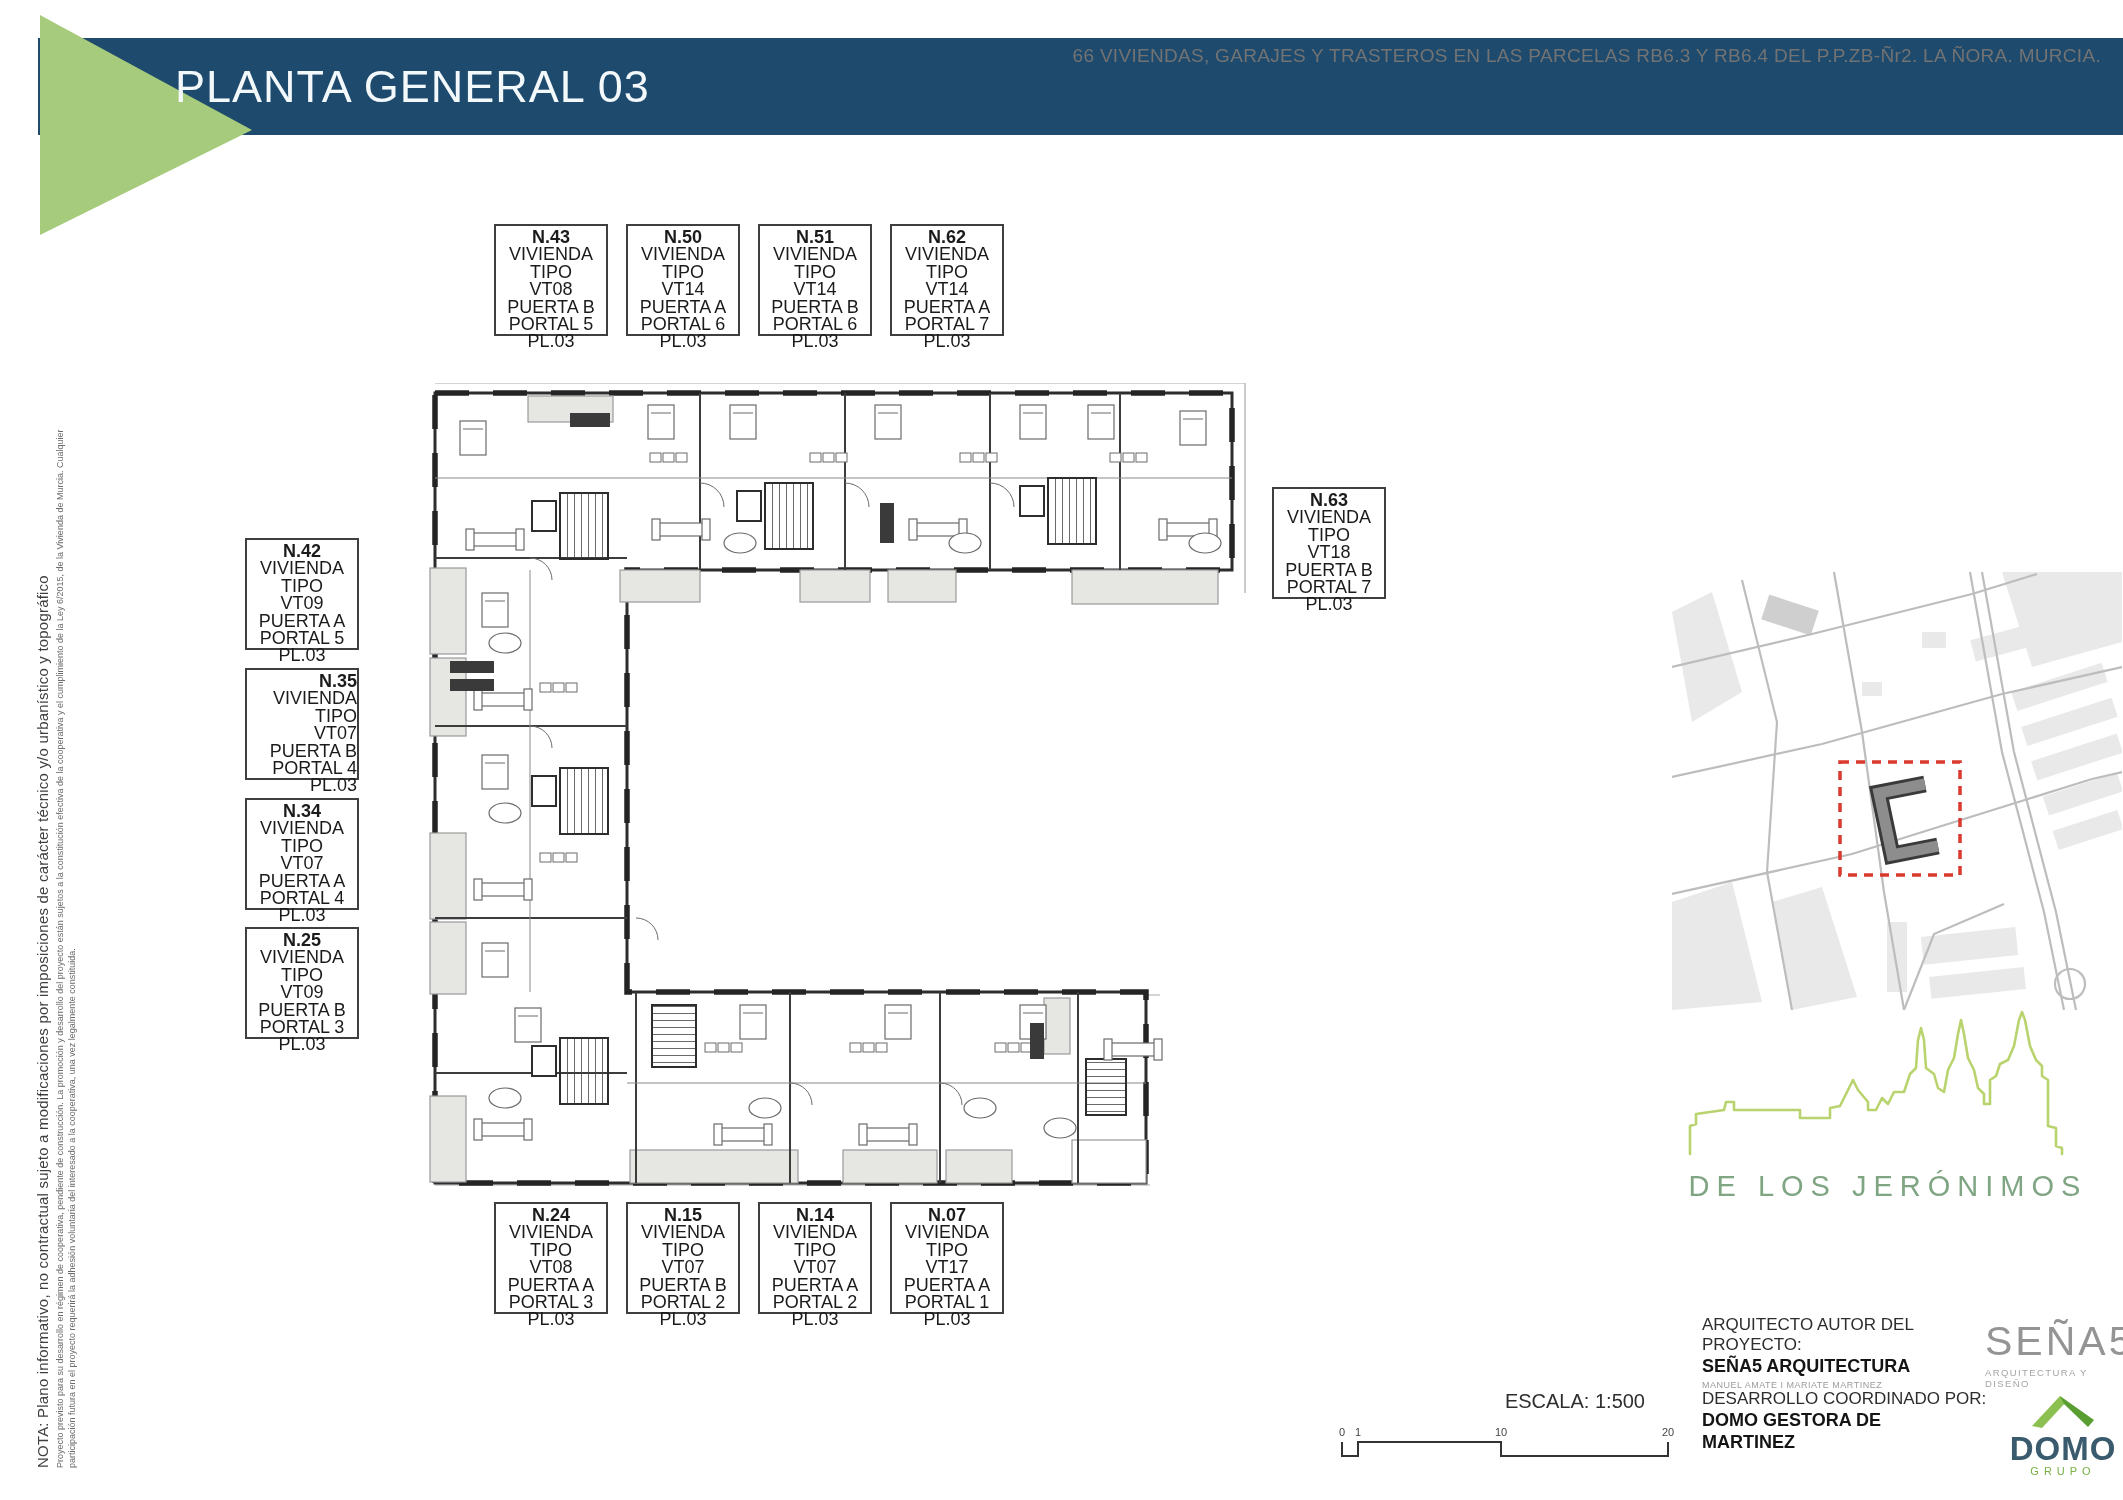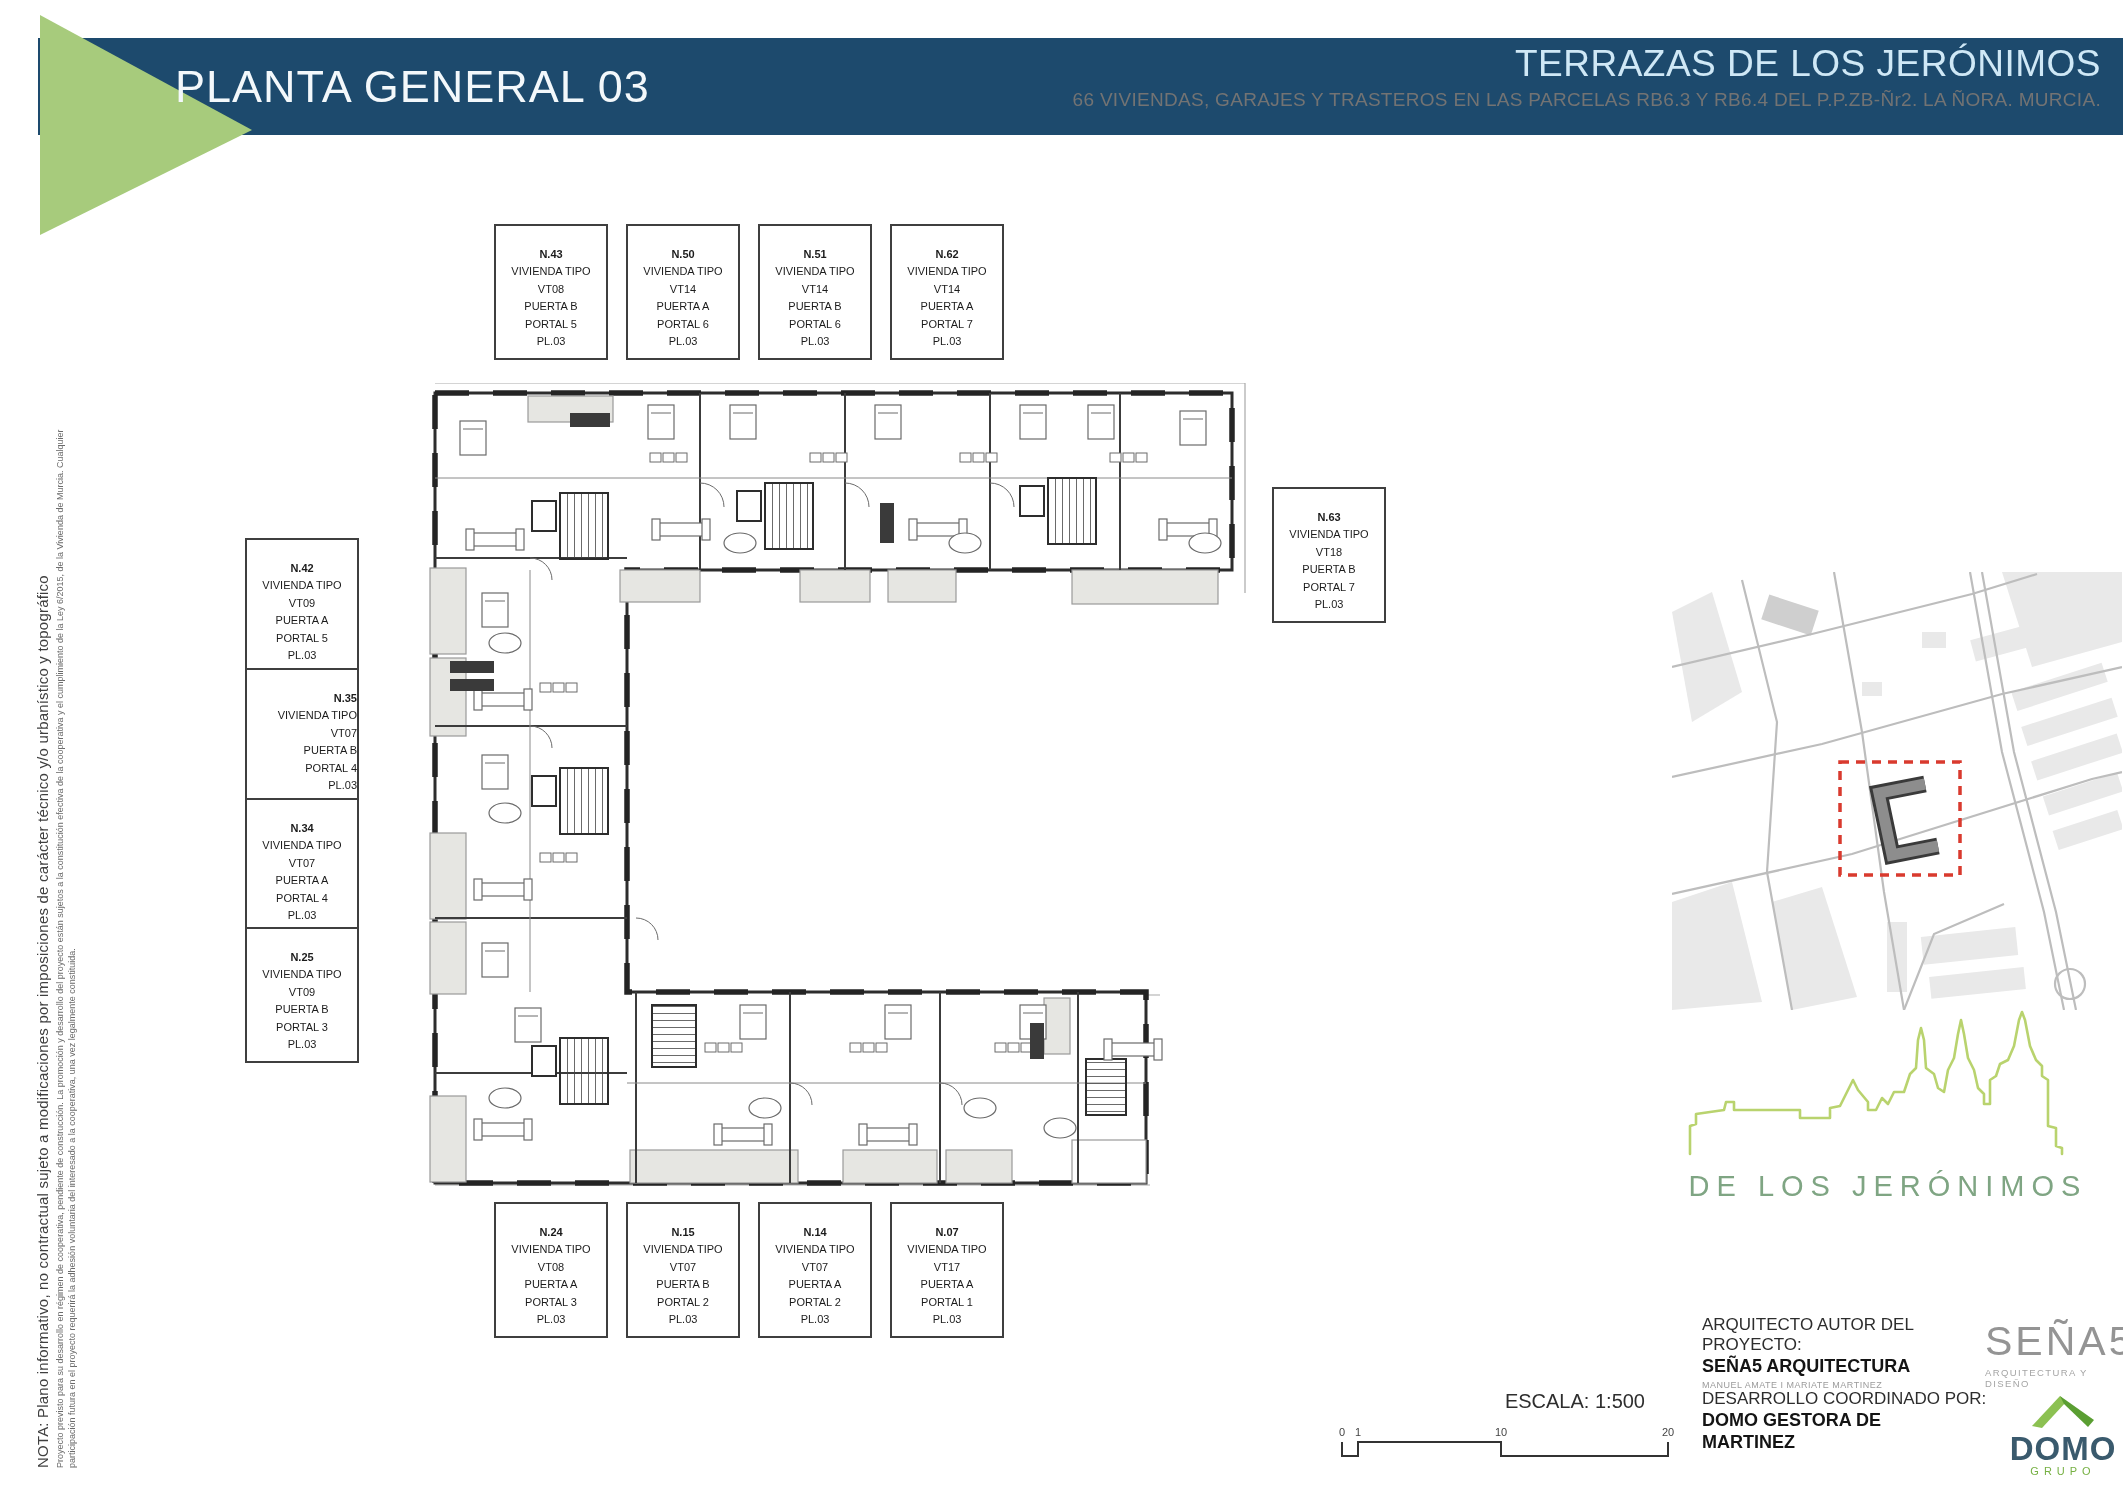--- a/index.html
+++ b/index.html
@@ -15,22 +15,22 @@
   #project-head{right:22px;top:42px;text-align:right;color:#cfe8f6;}
   #project-title{font-size:37px;font-weight:normal;letter-spacing:.5px;line-height:44px;}
   #project-subtitle{font-size:19px;color:#737373;margin-top:3px;letter-spacing:.3px;}
 
   
   #side-note{left:34px;top:1468px;width:1235px;transform:rotate(-90deg);transform-origin:0 0;}
   #side-note .main{font-size:15px;color:#3f3f3f;margin:0 0 3px 0;letter-spacing:.2px;}
   #side-note .small{font-size:9px;color:#6b6b6b;margin:0;line-height:12px;}
 
   
-  .unit-box{position:absolute;width:114px;height:136px;background:#fff;border:2px solid #3f3f3f;
-    text-align:center;font-size:11px;line-height:17.4px;color:#1b1b1b;padding-top:20px;box-sizing:border-box;}
+  .unit-box{position:absolute;width:114px;height:112px;background:#fff;border:2px solid #3f3f3f;
+    text-align:center;font-size:18px;line-height:17.4px;color:#1b1b1b;padding-top:3px;box-sizing:border-box;}
   .unit-box .num{font-weight:bold;}
 
   
   #escala{left:1445px;top:1390px;width:200px;text-align:right;font-size:20px;color:#2e2e2e;}
   #scalebar{left:1338px;top:1424px;}
   .cred-h{font-size:17px;color:#2d2d2d;}
   .cred-n{font-size:18px;font-weight:bold;color:#141414;line-height:22px;}
   .cred-s{font-size:9px;color:#9b9b9b;letter-spacing:.5px;margin-top:3px;}
   #arch-block{left:1702px;top:1315px;width:290px;}
   #dev-block{left:1702px;top:1389px;width:290px;}
@@ -49,21 +49,20 @@
 </style>
 </head>
 <body>
 
 <div class="abs" id="header-bar"></div>
 <svg class="abs" id="green-wedge" viewBox="0 0 300 260" width="300" height="260">
   <polygon points="40,15 252,130 40,235" fill="#a7cb7c"></polygon>
 </svg>
 <div class="abs" id="sheet-title">PLANTA GENERAL 03</div>
 <div class="abs" id="project-head">
-  <div id="project-title">TERRAZAS DE LOS JERÓNIMOS</div>
   <div id="project-subtitle">66 VIVIENDAS, GARAJES Y TRASTEROS EN LAS PARCELAS RB6.3 Y RB6.4 DEL P.P.ZB-Ñr2. LA ÑORA. MURCIA.</div>
 </div>
 
 <div class="abs" id="side-note">
   <p class="main">NOTA: Plano informativo, no contractual sujeto a modificaciones por imposiciones de carácter técnico y/o urbanístico y topográfico</p>
   <p class="small">Proyecto previsto para su desarrollo en régimen de cooperativa, pendiente de construcción. La promoción y desarrollo del proyecto están sujetos a la constitución efectiva de la cooperativa y el cumplimiento de la Ley 6/2015, de la Vivienda de Murcia. Cualquier</p>
   <p class="small">participación futura en el proyecto requerirá la adhesión voluntaria del interesado a la cooperativa, una vez legalmente constituida.</p>
 </div>
 
 <svg class="abs" style="left:420px;top:383px;" width="840" height="820" viewBox="0 0 840 820">

